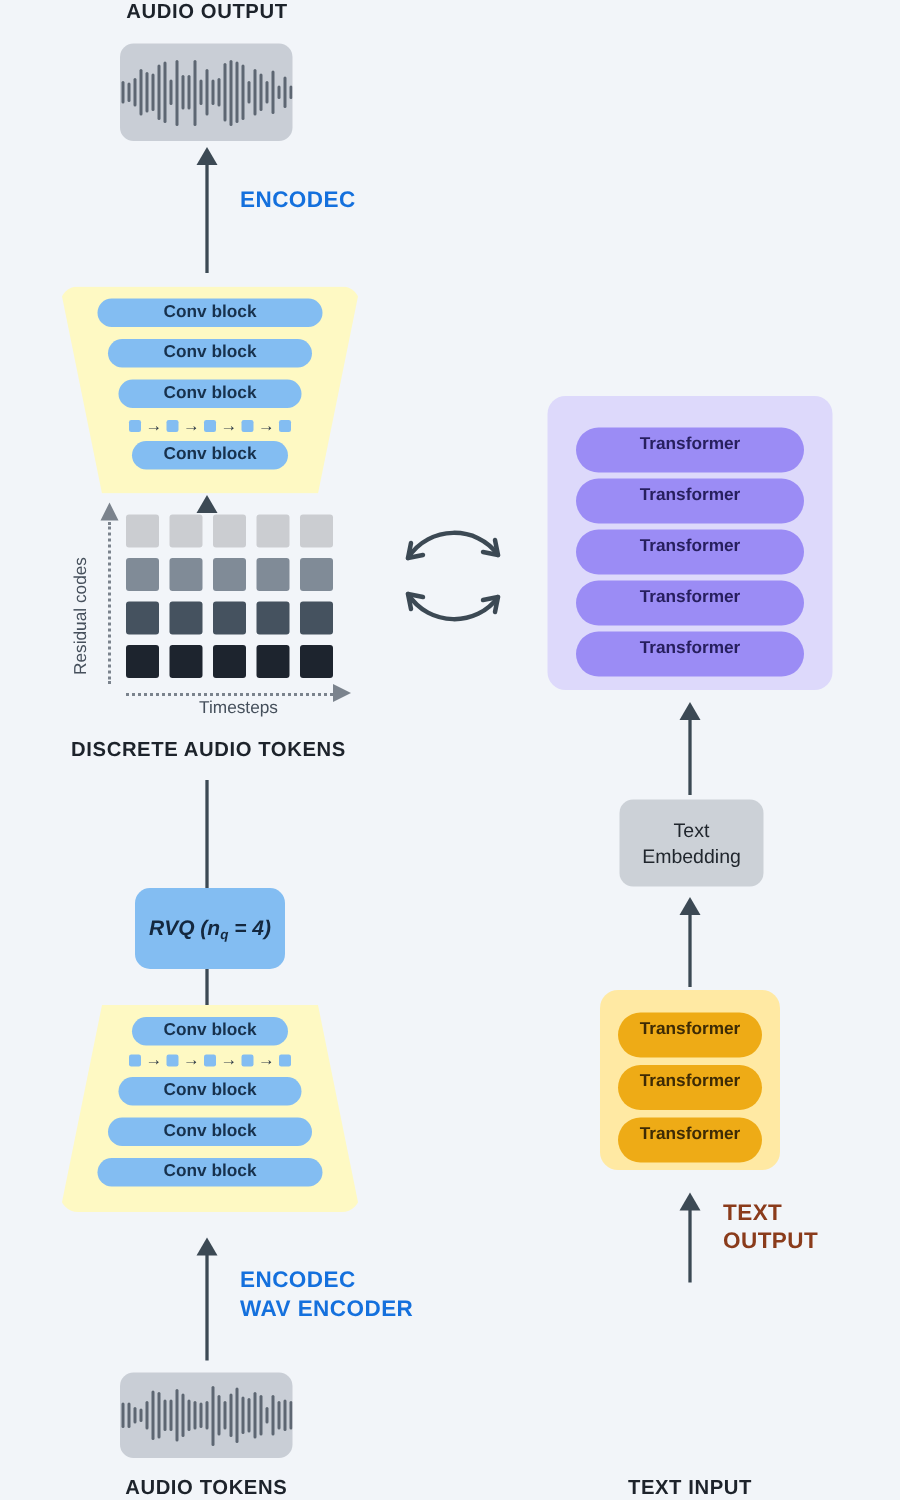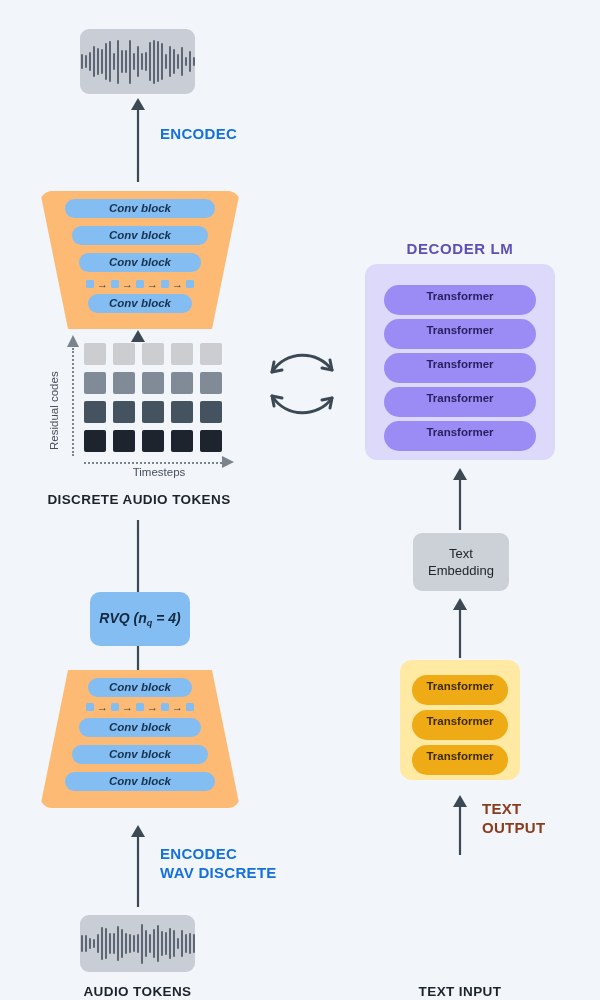--- a/index.html
+++ b/index.html
@@ -33,24 +33,23 @@
   
   .wave{
     background:#c9ced6;border-radius:9px;
     display:flex;align-items:center;justify-content:center;
     gap:2px;overflow:hidden;
   }
   .wave i{display:block;width:2px;background:#5d6672;border-radius:1px;}
 
   
   .trap{
-    background:#fdba74;
+    background:#fef9c3;
     display:flex;flex-direction:column;align-items:center;
     justify-content:center;
-    font-style:italic;
   }
   .trap.down{ 
     clip-path:polygon(0% 0%,100% 0%,86% 100%,14% 100%);
     border-radius:12px;
   }
   .trap.up{ 
     clip-path:polygon(14% 0%,86% 0%,100% 100%,0% 100%);
     border-radius:12px;
   }
   .conv{
@@ -107,20 +106,21 @@
     font-size:15px;line-height:24px;text-align:center;color:#1d232b;
     display:flex;align-items:center;justify-content:center;
   }
   svg{display:block;overflow:visible;}
 </style>
 </head>
 <body>
 
 <div class="stage">
 
+  <div class="abs caption" style="left:0;top:0;width:276px;">AUDIO OUTPUT</div>
 
   <div class="abs wave" id="wave-out" style="left:80px;top:29px;width:115px;height:65px;">
       <i style="height: 15.4979px;"></i>
       <i style="height: 12.8079px;"></i>
       <i style="height: 19.456px;"></i>
       <i style="height: 31.7253px;"></i>
       <i style="height: 27.1669px;"></i>
       <i style="height: 25.6908px;"></i>
       <i style="height: 37.4148px;"></i>
       <i style="height: 41.1643px;"></i>
@@ -217,21 +217,20 @@
 
   <svg class="abs" style="left:262px;top:340px;" width="80" height="90">
     <path d="M10 32 C24 10, 56 10, 70 30" stroke="#3c4954" stroke-width="3" fill="none" stroke-linecap="round"></path>
     <path d="M70 30 L60 28 M70 30 L68 20" stroke="#3c4954" stroke-width="3" fill="none" stroke-linecap="round"></path>
     <path d="M10 32 L20 30 M10 32 L12 22" stroke="#3c4954" stroke-width="3" fill="none" stroke-linecap="round"></path>
     <path d="M10 56 C24 78, 56 78, 70 58" stroke="#3c4954" stroke-width="3" fill="none" stroke-linecap="round"></path>
     <path d="M70 58 L60 60 M70 58 L68 68" stroke="#3c4954" stroke-width="3" fill="none" stroke-linecap="round"></path>
     <path d="M10 56 L20 58 M10 56 L12 66" stroke="#3c4954" stroke-width="3" fill="none" stroke-linecap="round"></path>
   </svg>
 
-  <div class="abs title-lm" style="left:365px;top:240px;width:190px;">DECODER LM</div>
 
   <div class="abs panel lm" style="left:365px;top:264px;width:190px;height:196px;">
     <div class="pill tr abs" style="left:19px;top:21px;width:152px;">Transformer</div>
     <div class="pill tr abs" style="left:19px;top:55px;width:152px;">Transformer</div>
     <div class="pill tr abs" style="left:19px;top:89px;width:152px;">Transformer</div>
     <div class="pill tr abs" style="left:19px;top:123px;width:152px;">Transformer</div>
     <div class="pill tr abs" style="left:19px;top:157px;width:152px;">Transformer</div>
   </div>
 
   <svg class="abs" style="left:442px;top:466px;" width="40" height="64">
@@ -299,21 +298,21 @@
     <div class="conv abs" style="left:25px;top:102px;width:150px;">Conv block</div>
   </div>
 
   <svg class="abs" style="left:120px;top:823px;" width="40" height="84">
     <line x1="18" y1="84" x2="18" y2="10" stroke="#3c4954" stroke-width="2.2"></line>
     <path d="M18 2 L25 14 L11 14 Z" fill="#3c4954"></path>
   </svg>
 
   <div class="abs side-label blue" style="left:160px;top:845px;">
     <div>ENCODEC</div>
-    <div>WAV DISCRETE</div>
+    <div>WAV ENCODER</div>
   </div>
 
   <div class="abs wave" id="wave-in" style="left:80px;top:915px;width:115px;height:57px;">
       <i style="height: 17.1362px;"></i>
       <i style="height: 16.913px;"></i>
       <i style="height: 10.6587px;"></i>
       <i style="height: 9.66914px;"></i>
       <i style="height: 19.5555px;"></i>
       <i style="height: 33.3635px;"></i>
       <i style="height: 30.6113px;"></i>

